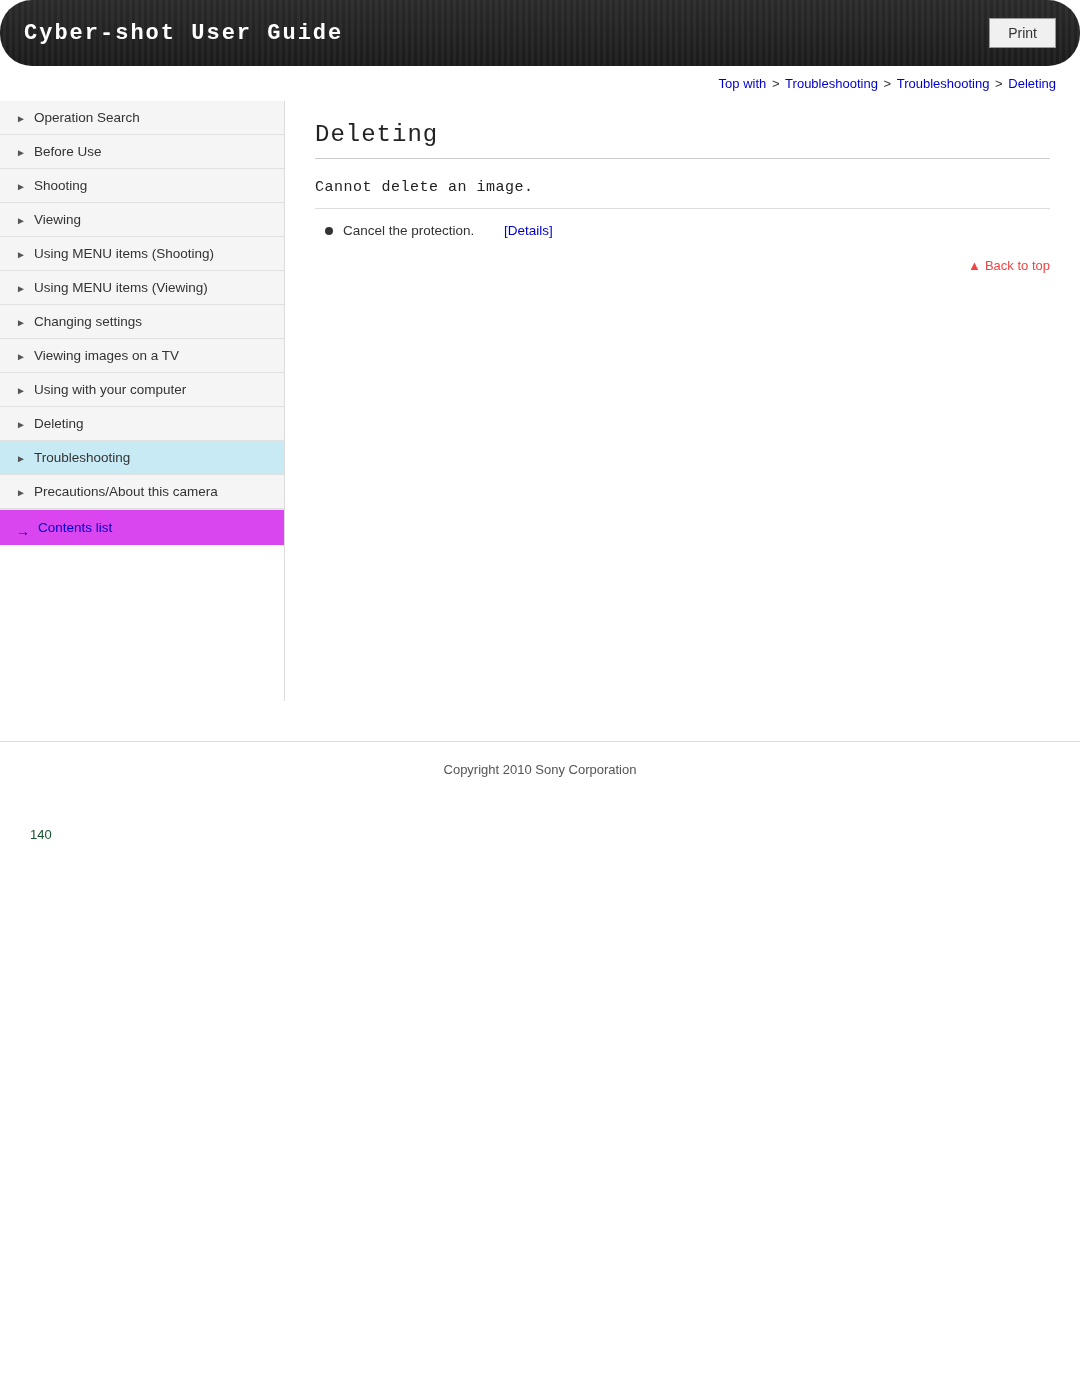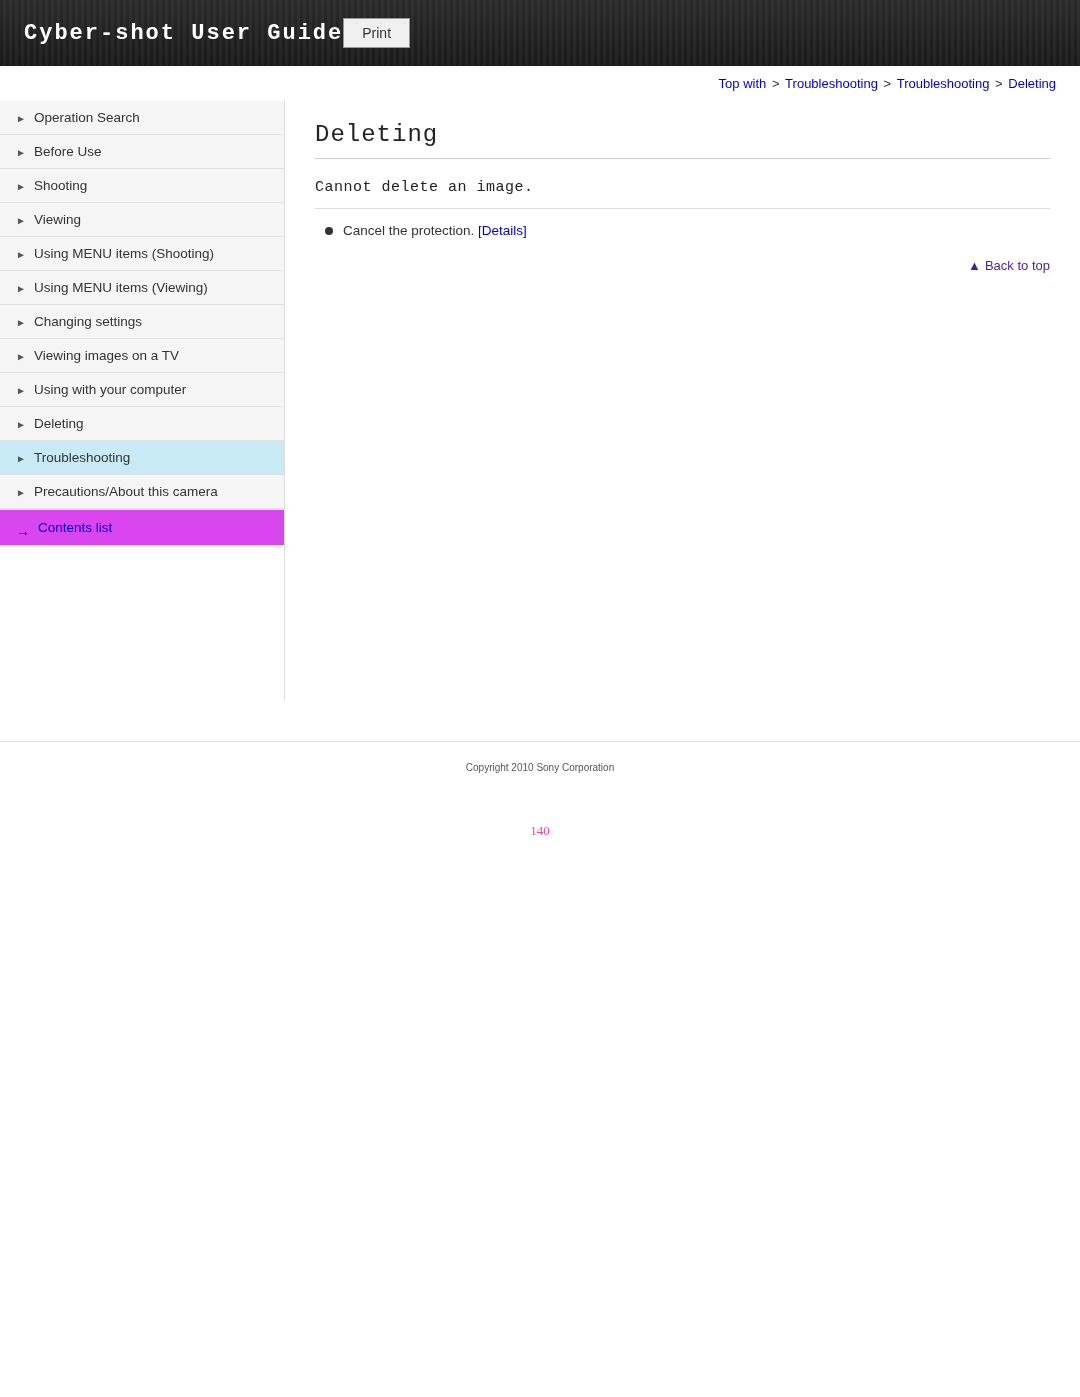--- a/index.html
+++ b/index.html
@@ -11,22 +11,24 @@
       width: 1080px;
       min-height: 1397px;
     }
 
     
     .header {
       background: linear-gradient(to bottom, #2a2a2a, #1a1a1a);
       padding: 18px 24px;
       display: flex;
       align-items: center;
+      justify-content: space-between;
       position: relative;
       overflow: hidden;
+      border-radius: 32px;
     }
     .header::after {
       content: '';
       position: absolute;
       top: 0; left: 0; right: 0; bottom: 0;
       background: repeating-linear-gradient(
         90deg,
         transparent,
         transparent 3px,
         rgba(255,255,255,0.04) 3px,
@@ -175,54 +177,54 @@
       flex-shrink: 0;
       margin-right: 10px;
       margin-top: 4px;
     }
     .bullet-text {
       color: #333;
     }
     .bullet-link {
       color: #00c;
       text-decoration: none;
+      margin-left: 26px;
     }
 
     
     .back-to-top {
       text-align: right;
       margin-top: 20px;
       font-size: 13px;
     }
     .back-to-top a {
-      color: #4c1d95;
+      color: #ef4444;
       text-decoration: none;
       font-size: 13px;
     }
     .back-to-top-icon {
       display: inline-block;
       margin-right: 4px;
     }
 
     
     .footer {
       text-align: center;
       padding: 20px;
-      font-size: 10px;
+      font-size: 13px;
       color: #555;
       border-top: 1px solid #ddd;
       margin-top: 40px;
     }
 
     .page-number {
-      text-align: center;
+      text-align: left;
       padding: 30px;
       font-size: 13px;
-      color: #ec4899;
-      font-family: Liberation Serif, serif;
+      color: #14532d;
     }
   </style>
 </head>
 <body>
 
 <div class="header">
   <span class="header-title">Cyber-shot User Guide</span>
   <button class="print-button">Print</button>
 </div>
 

